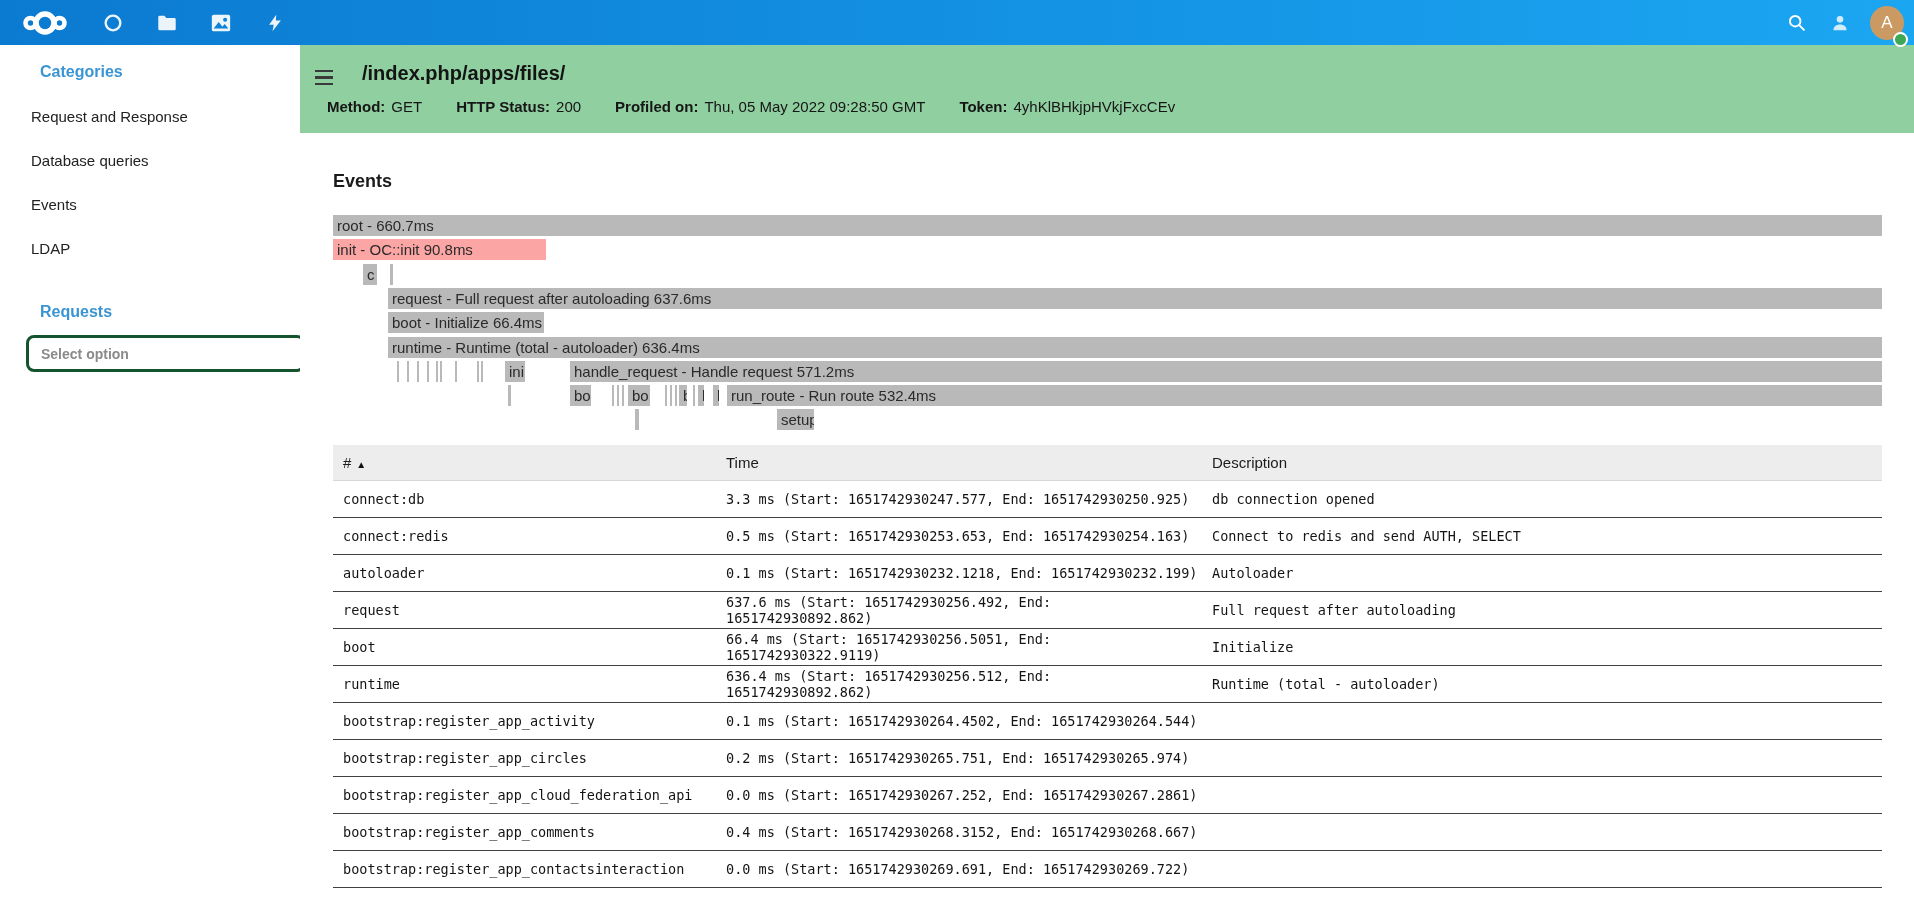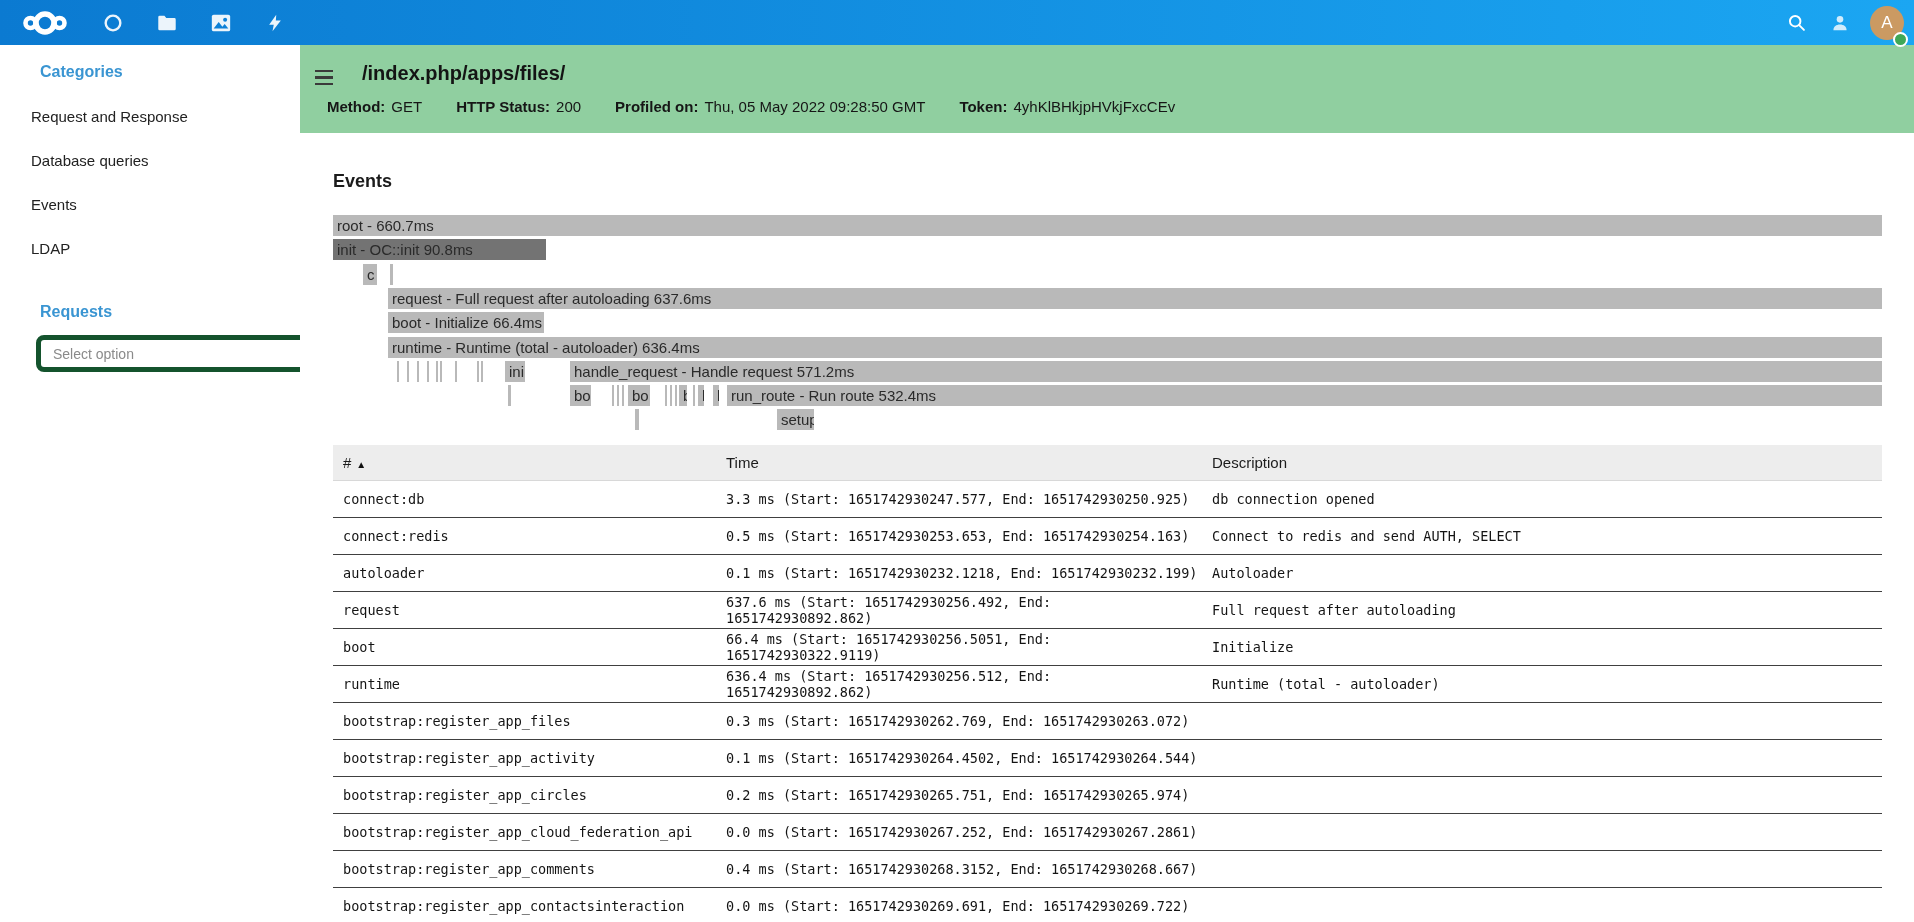--- a/index.html
+++ b/index.html
@@ -21,24 +21,24 @@
   .status-dot { position:absolute; right:-4px; bottom:-7px; width:15px; height:15px;
                 border-radius:50%; background:#3fa857; border:2px solid #fff; }
 
   
   .sidebar { position:absolute; top:45px; left:16px; width:300px; bottom:0; background:#fff;
              border-right:1px solid #ededed; }
   .side-heading { padding:18px 0 0 24px; height:40px; font-size:16px; font-weight:bold; color:#3a95d2; }
   .side-list { margin-top:10px; }
   .side-item { height:44px; line-height:44px; padding-left:15px; font-size:15px; color:#222; cursor:pointer; }
   .requests-heading { margin-top:32px; padding-left:24px; height:22px; font-size:16px; font-weight:bold; color:#3a95d2; }
-  .request-select { display:block; margin:10px 10px 0 20px; width:calc(100% - 20px); height:37px;
-                    border:5px solid #14532d; border-radius:8px; padding-left:12px; font-size:14px;
+  .request-select { display:block; margin:10px 10px 0 10px; width:calc(100% - 20px); height:37px;
+                    border:3px solid #14532d; border-radius:8px; padding-left:12px; font-size:14px;
                     color:#555; background:#fff; outline:none;
-                    font-family:"Liberation Sans","DejaVu Sans",sans-serif; }
+                    font-family:"Liberation Sans","DejaVu Sans",sans-serif;font-weight:bold; }
   .request-select::placeholder { color:#8a8a8a; }
 
   
   .main { position:absolute; top:45px; left:300px; right:0; bottom:0; background:#fff; }
   .request-header { height:88px; background:#90cfa0; padding:14px 0 0 15px; }
   .title-row { display:flex; align-items:flex-end; gap:27px; height:26px; }
   .hamburger { width:20px; display:flex; flex-direction:column; gap:4px; cursor:pointer; }
   .hamburger span { display:block; width:18px; height:2.3px; background:#3a3a3a; }
   .path-title { font-size:20px; font-weight:bold; color:#141414; }
   .meta-row { margin-top:13px; margin-left:12px; display:flex; gap:34px; font-size:15px; color:#161616; }
@@ -151,21 +151,21 @@
         <b>Token:</b><span>4yhKlBHkjpHVkjFxcCEv</span>
       </div>
     </div>
   </div>
 
   <div class="content">
     <div class="events-title">Events</div>
 
     <div class="waterfall">
         <div class="wf-bar" style="left: 0px; top: 0px; width: 1549px; background: rgb(185, 185, 185);">root - 660.7ms</div>
-        <div class="wf-bar" style="left: 0px; top: 24px; width: 213px; background: #737373;">init - OC::init 90.8ms</div>
+        <div class="wf-bar" style="left: 0px; top: 24px; width: 213px; background: #fca5a5;">init - OC::init 90.8ms</div>
         <div class="wf-bar" style="left: 30px; top: 49px; width: 14px; background: rgb(185, 185, 185);">c</div>
         <div class="wf-bar" style="left: 57px; top: 49px; width: 3px; background: rgb(185, 185, 185);"></div>
         <div class="wf-bar" style="left: 55px; top: 73px; width: 1494px; background: rgb(185, 185, 185);">request - Full request after autoloading 637.6ms</div>
         <div class="wf-bar" style="left: 55px; top: 97px; width: 156px; background: rgb(185, 185, 185);">boot - Initialize 66.4ms</div>
         <div class="wf-bar" style="left: 55px; top: 122px; width: 1494px; background: rgb(185, 185, 185);">runtime - Runtime (total - autoloader) 636.4ms</div>
         <div class="wf-bar" style="left: 64px; top: 146px; width: 2px; background: rgb(185, 185, 185);"></div>
         <div class="wf-bar" style="left: 74px; top: 146px; width: 2px; background: rgb(185, 185, 185);"></div>
         <div class="wf-bar" style="left: 84px; top: 146px; width: 2px; background: rgb(185, 185, 185);"></div>
         <div class="wf-bar" style="left: 94px; top: 146px; width: 2px; background: rgb(185, 185, 185);"></div>
         <div class="wf-bar" style="left: 103px; top: 146px; width: 2px; background: rgb(185, 185, 185);"></div>
@@ -237,25 +237,20 @@
             <td>boot</td>
             <td>66.4 ms (Start: 1651742930256.5051, End: 1651742930322.9119)</td>
             <td>Initialize</td>
           </tr>
           <tr>
             <td>runtime</td>
             <td>636.4 ms (Start: 1651742930256.512, End: 1651742930892.862)</td>
             <td>Runtime (total - autoloader)</td>
           </tr>
           <tr>
-            <td>bootstrap:register_app_files</td>
-            <td>0.3 ms (Start: 1651742930262.769, End: 1651742930263.072)</td>
-            <td></td>
-          </tr>
-          <tr>
             <td>bootstrap:register_app_activity</td>
             <td>0.1 ms (Start: 1651742930264.4502, End: 1651742930264.544)</td>
             <td></td>
           </tr>
           <tr>
             <td>bootstrap:register_app_circles</td>
             <td>0.2 ms (Start: 1651742930265.751, End: 1651742930265.974)</td>
             <td></td>
           </tr>
           <tr>

